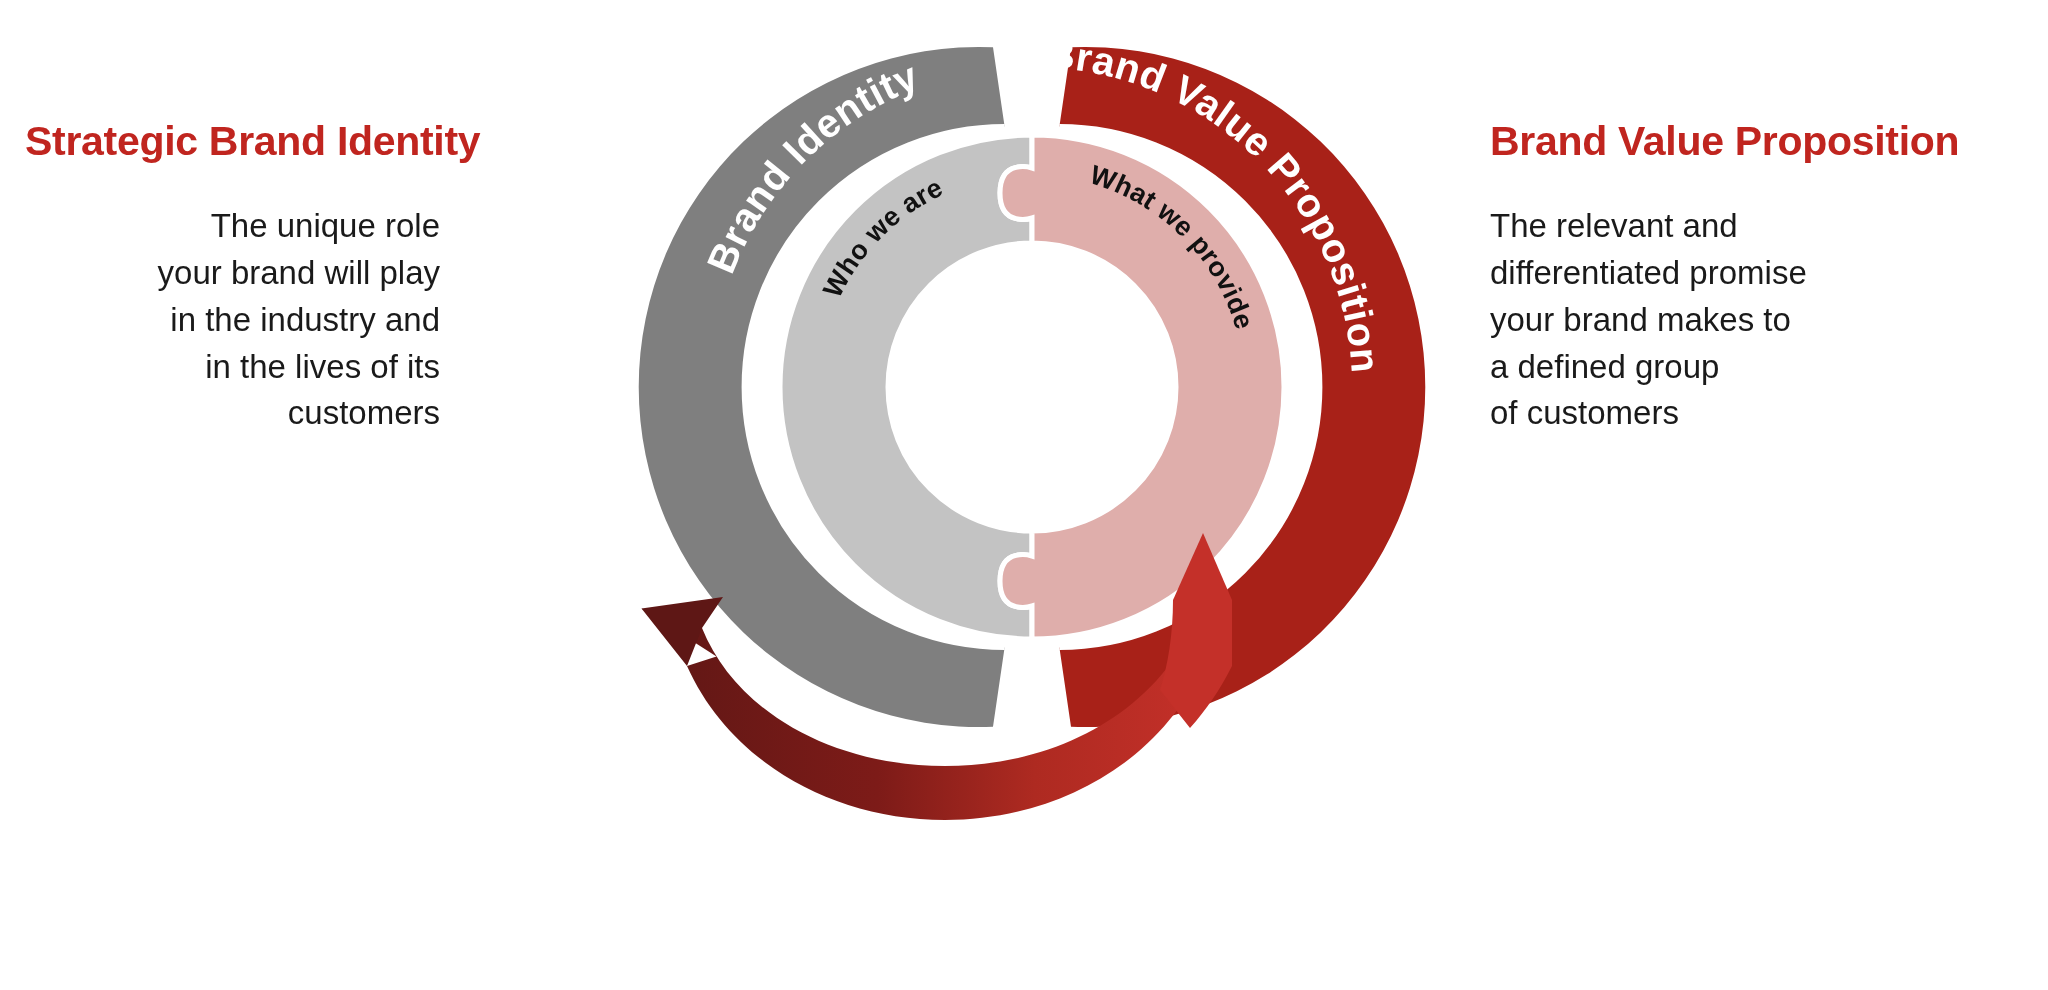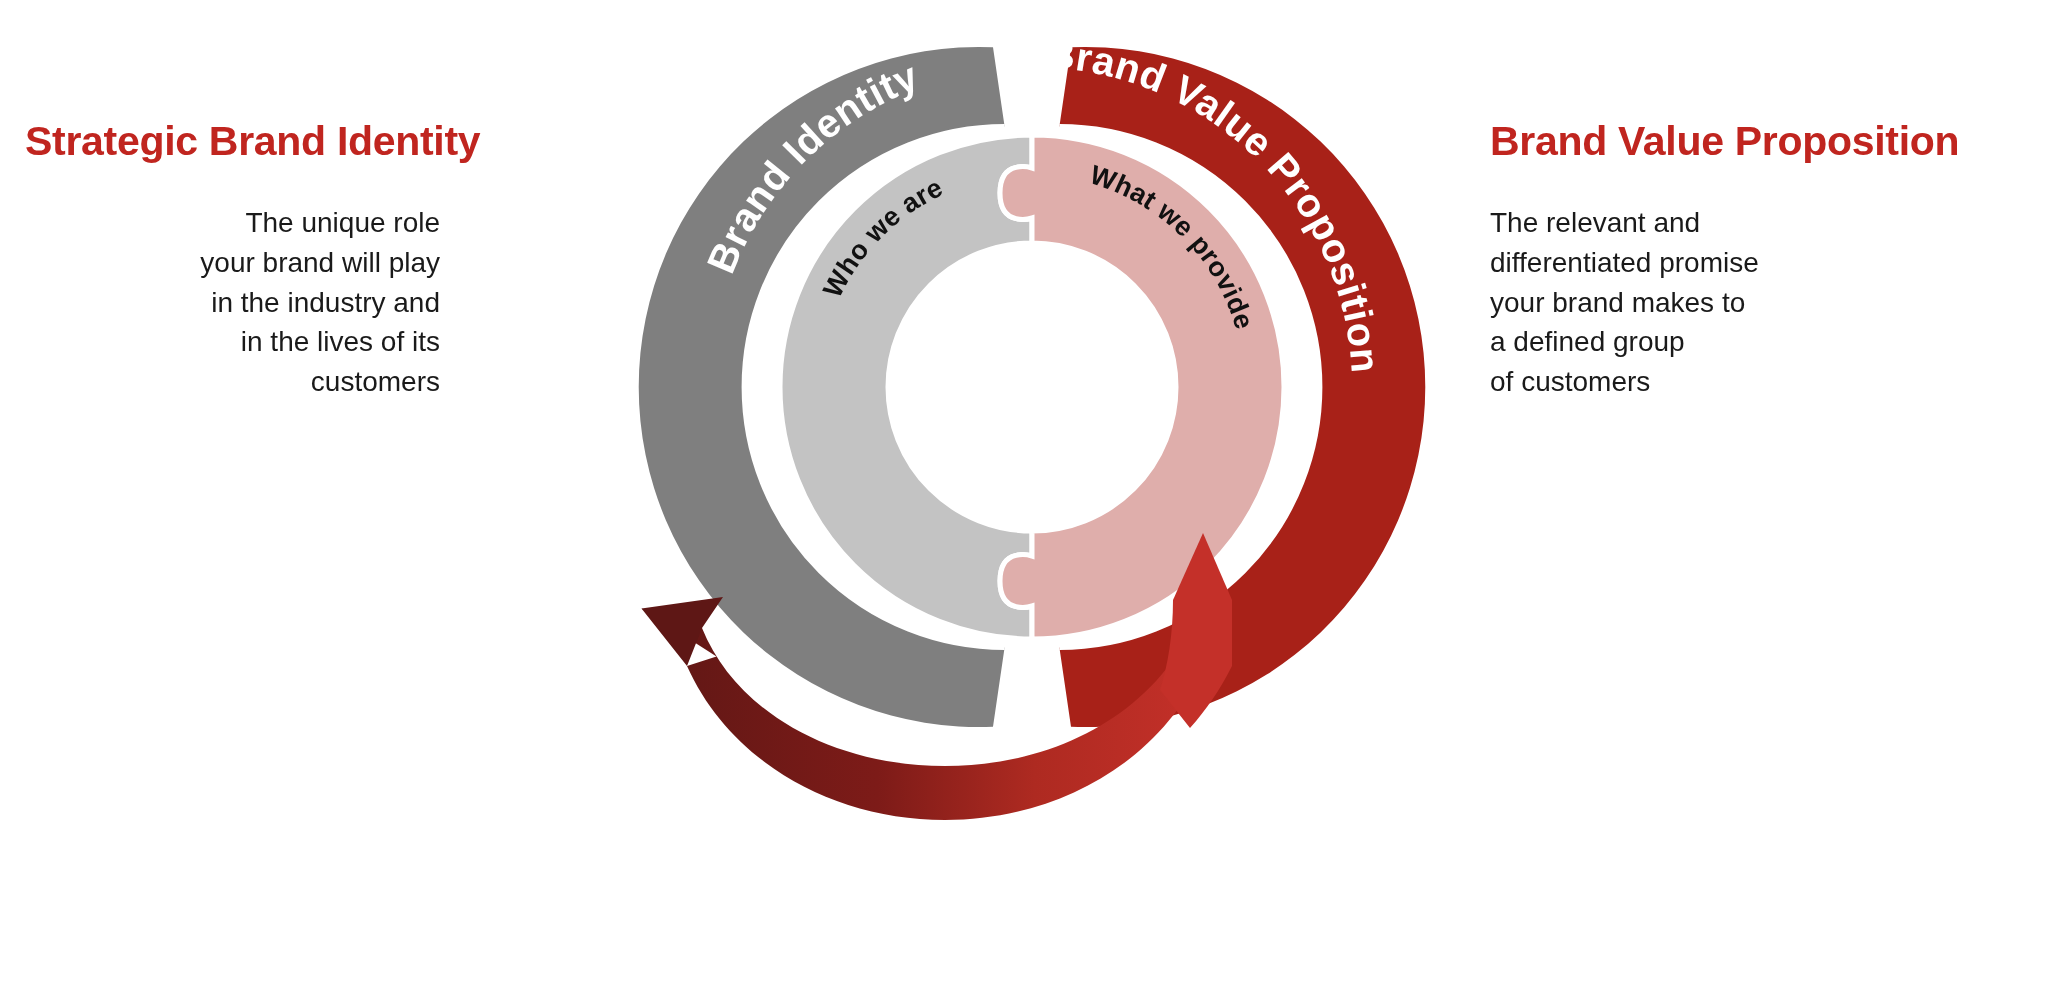--- a/index.html
+++ b/index.html
@@ -14,21 +14,21 @@
 
   .panel{position:absolute;}
   .panel-title{
     font-size:41px;
     font-weight:bold;
     letter-spacing:-0.3px;
     line-height:1.05;
     white-space:nowrap;
   }
   .panel-body{
-    font-size:28px;
+    font-size:33px;
     line-height:1.42;
     color:#1a1a1a;
     white-space:pre-line;
   }
 
   #left-panel{left:0px;top:120px;width:600px;}
   #left-panel .panel-title{text-align:left;padding-left:25px;}
   #left-panel .panel-body{text-align:right;padding-right:160px;margin-top:40px;}
 
   #right-panel{left:1490px;top:120px;width:560px;}

